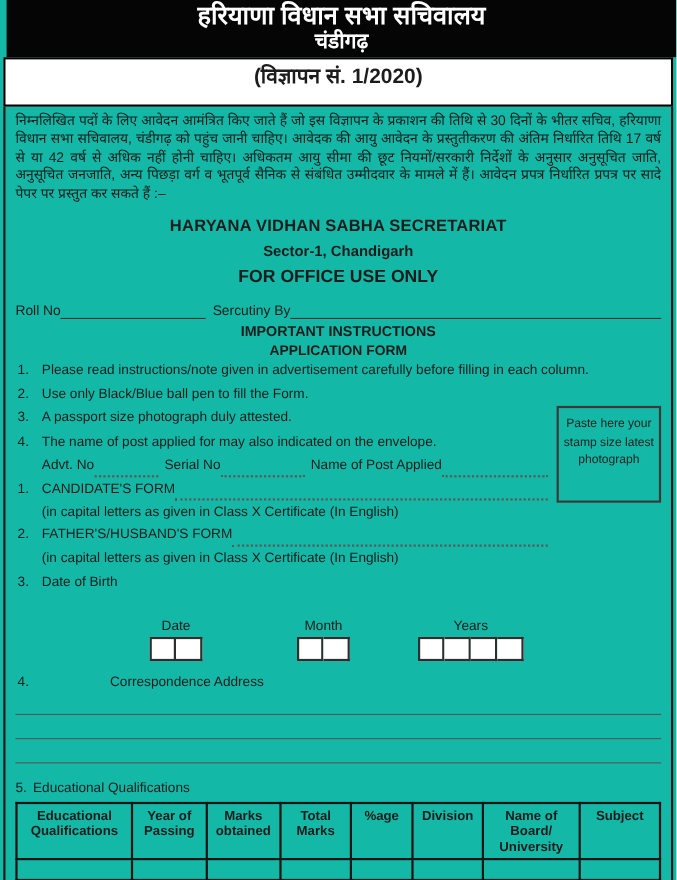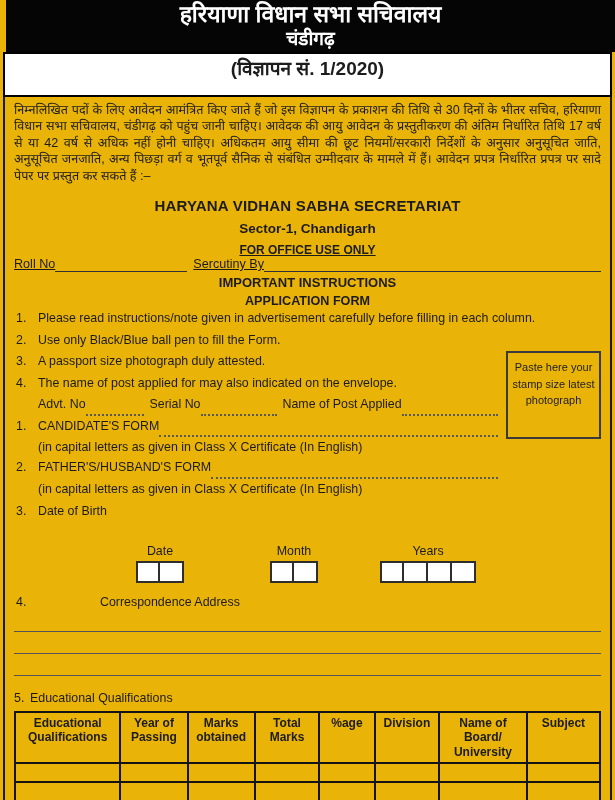--- a/index.html
+++ b/index.html
@@ -1,39 +1,39 @@
 <!DOCTYPE html>
 <html><head>
 <meta charset="utf-8">
 <style>
   html,body { margin:0; padding:0; background:#ffffff; }
   body { width:615px; height:800px; font-family:"Liberation Sans", sans-serif; color:#1c1c1c; }
-  .page { position:relative; width:615px; height:800px; overflow:hidden; background:#eab308; }
+  .page { position:relative; width:615px; height:800px; overflow:hidden; background:#14b8a6; }
 
   
   .black-band { margin-left:6px; background:#050505; color:#fff; text-align:center; padding:1px 0 3px 0; }
   .band-l1 { font-size:23px; font-weight:bold; line-height:27px; }
   .band-l2 { font-size:19px; font-weight:bold; line-height:21px; }
 
   
   .advert-band { margin:0 3px; border:2px solid #000; background:#fff; text-align:center;
                  font-weight:bold; font-size:19px; padding:1px 0 14px 0; }
 
   
   .frame { margin:0 3px; border-left:2px solid #1a1a1a; border-right:2px solid #1a1a1a;
            height:718px; box-sizing:border-box; padding:5px 9px 0 9px; }
 
   .intro { font-size:12.6px; line-height:16.4px; text-align:justify; }
 
   .c { text-align:center; }
   .h-secretariat { font-size:15px; font-weight:bold; margin-top:13px; letter-spacing:.2px; }
   .h-location    { font-size:13.5px; font-weight:bold; margin-top:7px; }
-  .h-officeuse   { font-size:12px;  font-weight:bold; margin-top:7px;text-decoration:underline; }
-
-  .roll-row { display:flex; align-items:flex-end; font-size:12.6px; margin-top:0; line-height:15px;text-decoration:underline; }
+  .h-officeuse   { font-size:16px;  font-weight:bold; margin-top:7px; }
+
+  .roll-row { display:flex; align-items:flex-end; font-size:12.6px; margin-top:14px; line-height:15px; }
   .uline { border-bottom:1.5px solid #333; height:14px; }
   .uline-roll { width:132px; }
   .uline-flex { flex:1; }
   .lbl-gap { margin-left:6px; }
 
   .h-appform { font-size:12.6px; font-weight:bold; margin-top:4px; }
   .h-impins  { font-size:13px;   font-weight:bold; margin-top:3px; }
 
   .ins-row { display:flex; font-size:12.4px; line-height:21.5px; }
   .ins-num { width:24px; flex:none; padding-left:2px; box-sizing:border-box; }

